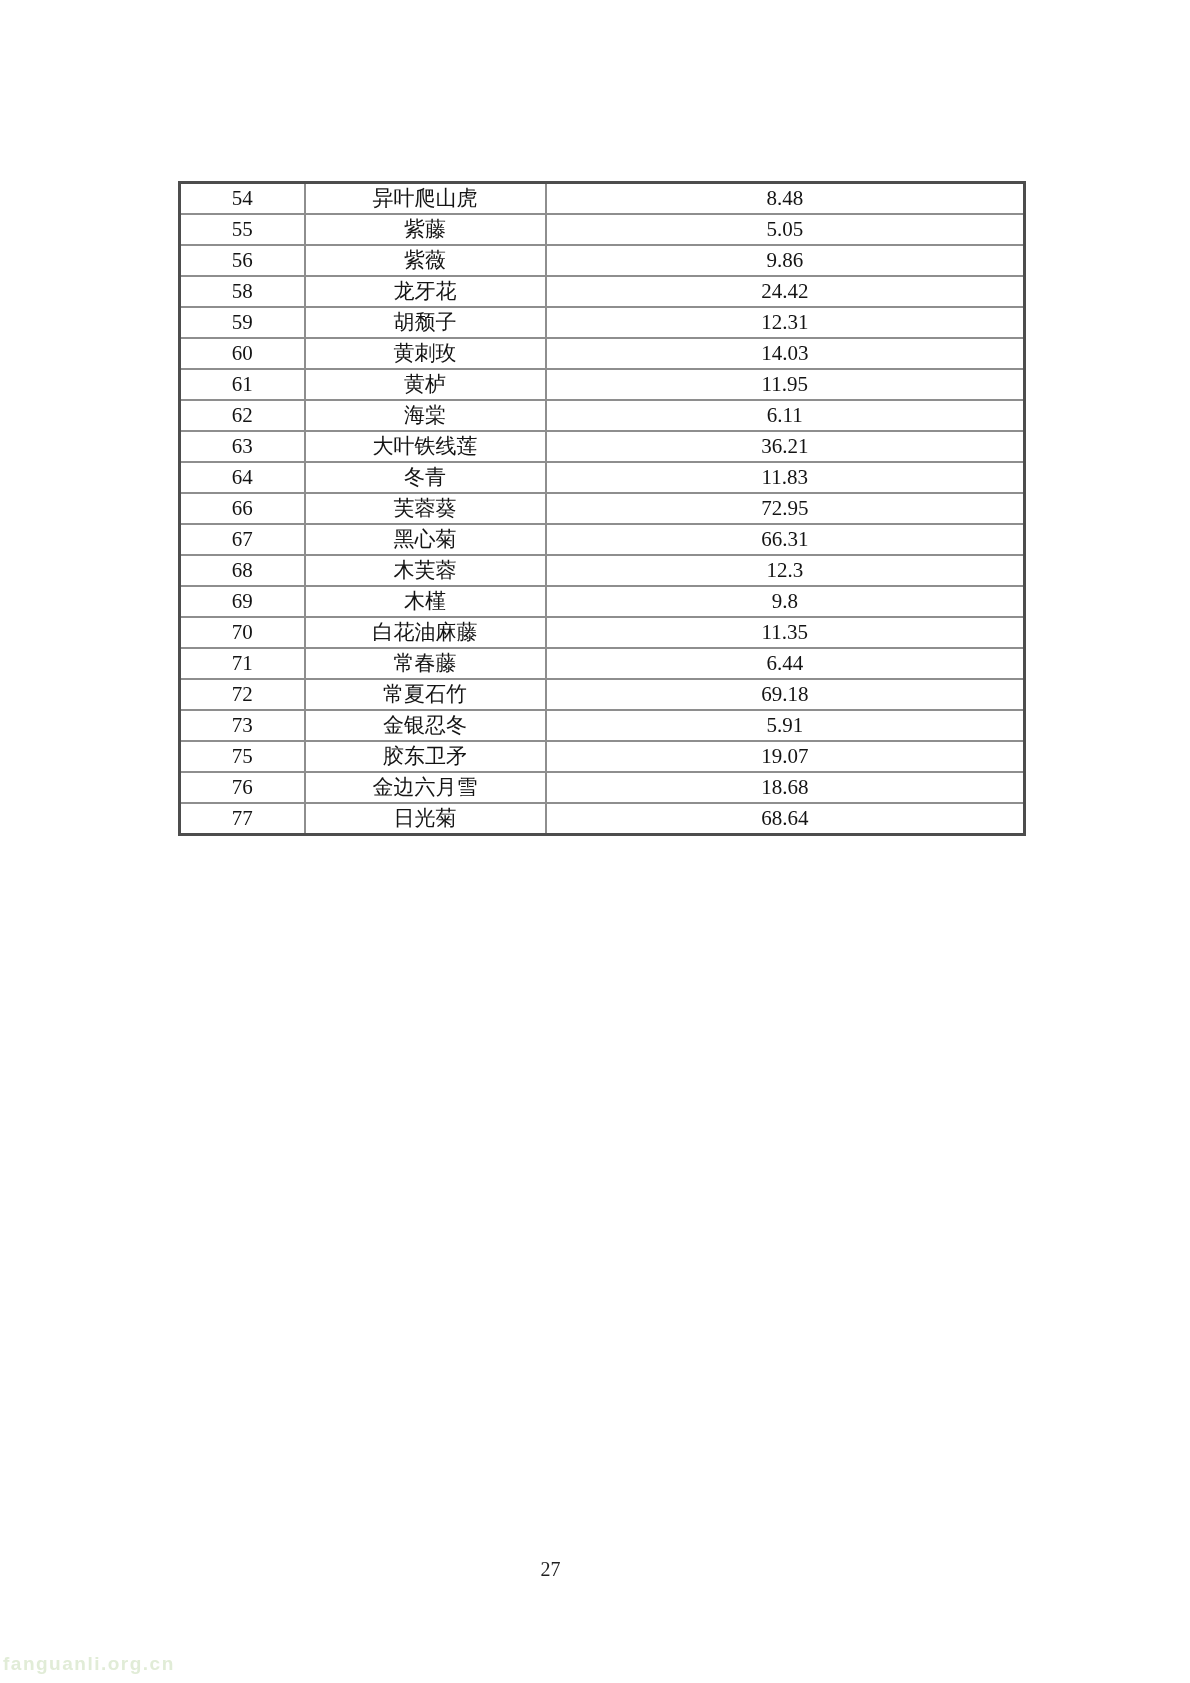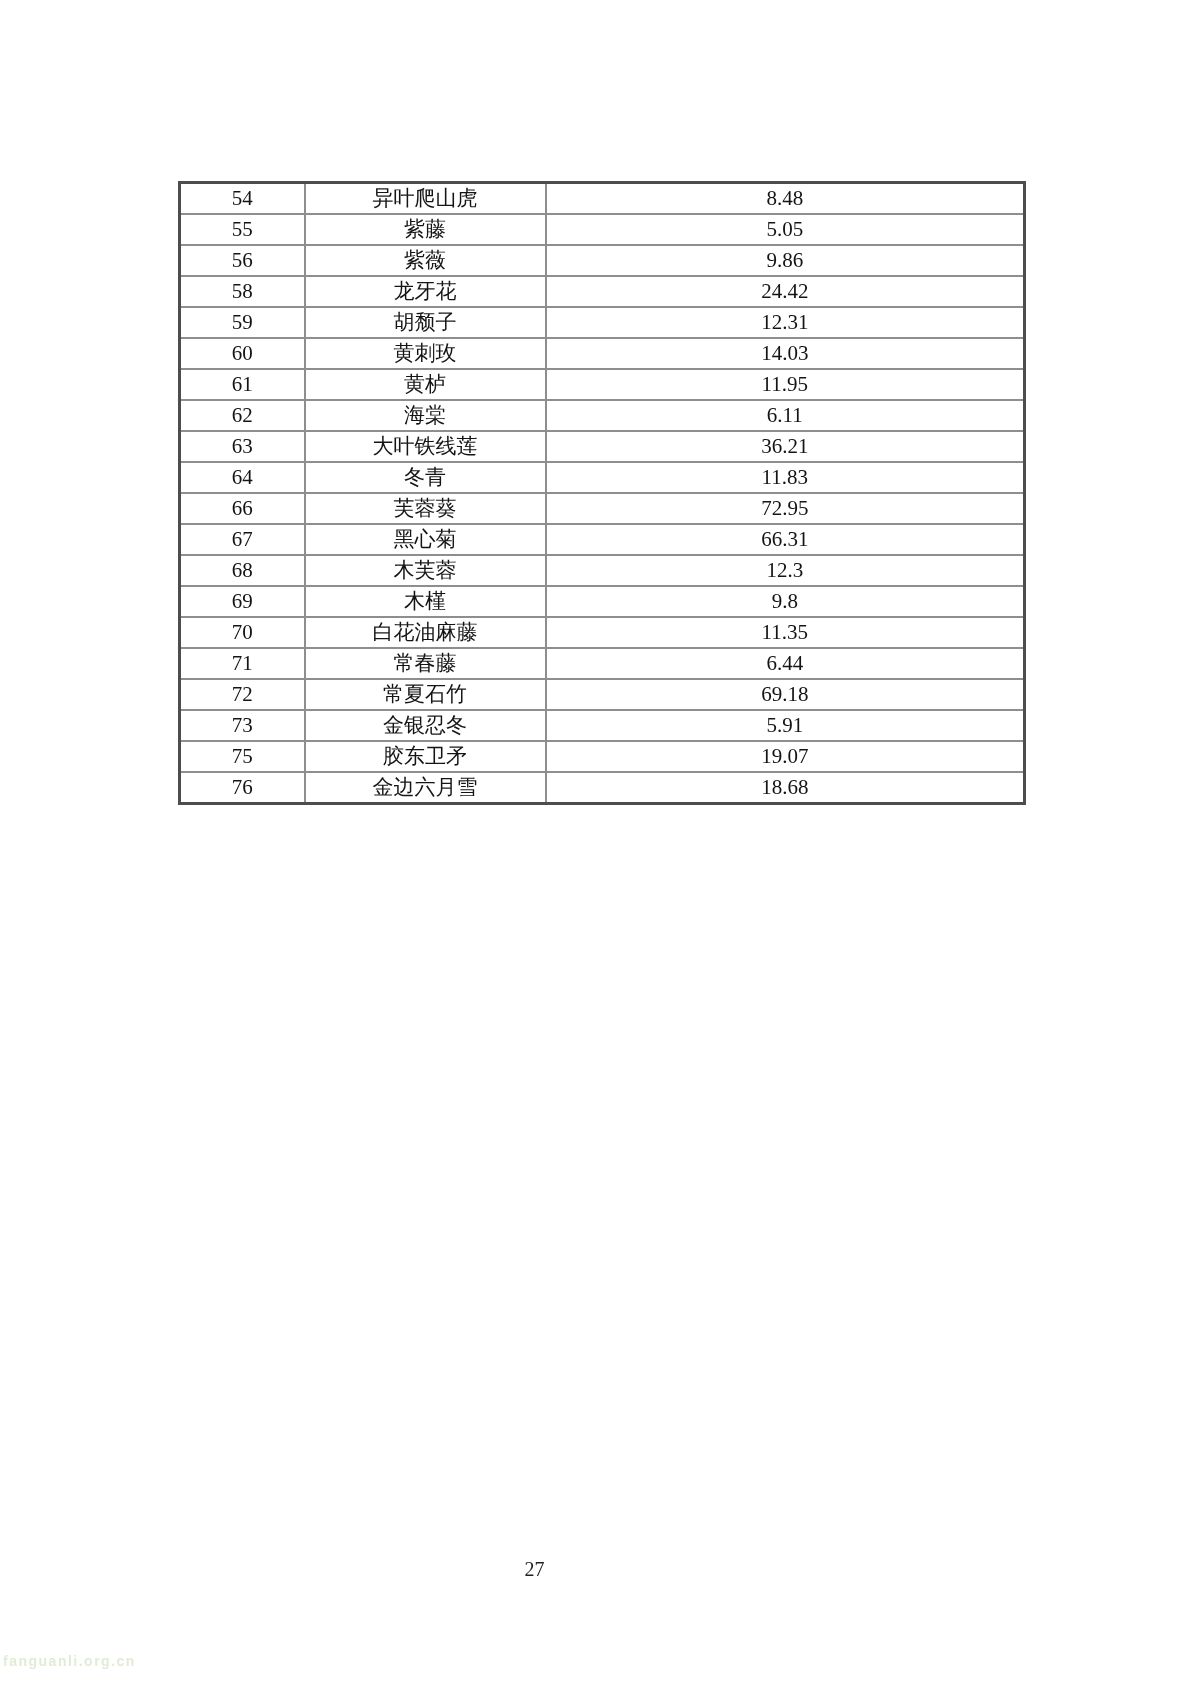--- a/index.html
+++ b/index.html
@@ -35,33 +35,33 @@
     color: #141414;
     overflow: hidden;
     white-space: nowrap;
   }
   .doc-table col.col-index { width: 125px; }
   .doc-table col.col-name  { width: 241px; }
   .doc-table col.col-value { width: auto;  }
   .page-number {
     position: absolute;
     top: 1558px;
-    left: 0;
+    left: 16px;
     width: 1069px;
     text-align: center;
     font-size: 20px;
     color: #1f1f1f;
   }
   .watermark {
     position: absolute;
     left: 3px;
     top: 1653px;
     font-family: "Liberation Sans", "DejaVu Sans", sans-serif;
     font-weight: bold;
-    font-size: 14px;
+    font-size: 19px;
     letter-spacing: 1.5px;
     color: #e1ecd7;
   }
 </style>
 </head>
 <body>
 
 <table class="doc-table">
   <colgroup>
     <col class="col-index">
@@ -162,18 +162,23 @@
       <tr>
         <td>75</td>
         <td>胶东卫矛</td>
         <td>19.07</td>
       </tr>
       <tr>
         <td>76</td>
         <td>金边六月雪</td>
         <td>18.68</td>
       </tr>
+      <tr>
+        <td>77</td>
+        <td>日光菊</td>
+        <td>68.64</td>
+      </tr>
     </tbody>
 </table>
 
 <div class="page-number">27</div>
 
 <div class="watermark">fanguanli.org.cn</div>
 
 </body></html>

